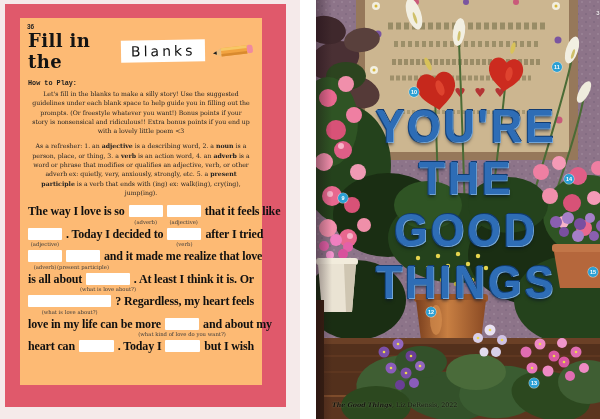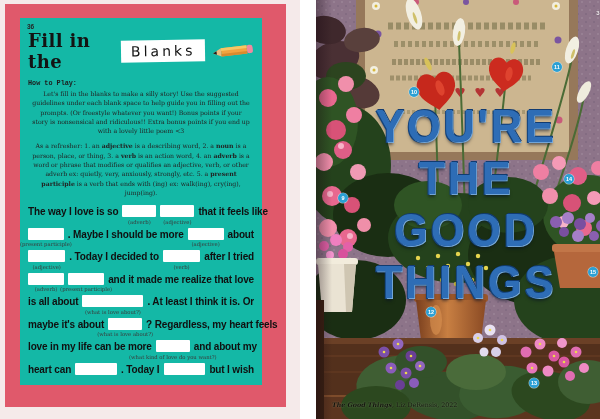--- a/index.html
+++ b/index.html
@@ -2,33 +2,33 @@
 <html><head>
 <meta charset="utf-8">
 <style>
   html,body{margin:0;padding:0}
   body{width:600px;height:419px;position:relative;background:#ffffff;font-family:"Liberation Sans",sans-serif;overflow:hidden}
   .spread{position:absolute;inset:0}
 
   
   .left-page{position:absolute;left:0;top:0;width:300px;height:419px;background:#f5eaea}
   .red-frame{position:absolute;left:5px;top:4px;right:14px;bottom:12px;background:#e0596b}
-  .panel{position:absolute;left:15px;top:14px;right:24px;bottom:22px;background:#14b8a6;padding:3px 8px;box-sizing:border-box}
+  .panel{position:absolute;left:15px;top:14px;right:24px;bottom:22px;background:#fdba74;padding:3px 8px;box-sizing:border-box}
   .page-num-left{position:absolute;top:5px;left:7px;font-size:6.5px;font-weight:bold;color:#262626}
   .title-row{display:flex;align-items:center;justify-content:center;gap:7px;margin-top:9px}
   .title-prefix{font-family:"DejaVu Serif",serif;font-weight:bold;font-size:18px;color:#131313;letter-spacing:.4px}
   .title-box{background:#ffffff;padding:3px 10px;font-family:"DejaVu Sans",sans-serif;font-size:14px;letter-spacing:3px;color:#131313;transform:rotate(-1deg)}
   .pencil{transform:rotate(-7deg)}
   .howto-heading{text-align:left;font-weight:bold;font-size:6.8px;margin-top:7px;font-family:Liberation Mono, monospace;color:#1c1c1c}
   .howto-text{text-align:center;font-size:6.2px;line-height:1.5;font-family:"DejaVu Serif",serif;color:#232323;margin:2px 4px 0}
   .refresher{text-align:center;font-size:6.2px;line-height:1.5;font-family:"DejaVu Serif",serif;color:#232323;margin:6px 2px 0}
   .refresher b{font-weight:bold}
   .story{margin-top:8px}
   .story-line{display:flex;align-items:flex-start;margin-bottom:3px;gap:4px}
-  .story-text{font-size:10px;font-weight:bold;line-height:13px;white-space:nowrap;letter-spacing:-.15px;color:#101010;font-family:Liberation Sans, sans-serif}
+  .story-text{font-size:12px;font-weight:bold;line-height:13px;white-space:nowrap;letter-spacing:-.15px;color:#101010;font-family:Liberation Serif, serif}
   .blank{flex:1 1 52px;min-width:34px;display:inline-flex;flex-direction:column;align-items:center}
   .blank-box{width:100%;height:12px;background:#ffffff;border-radius:1px}
   .blank-label{font-size:5.3px;color:#3a3a3a;margin-top:1.5px;font-family:"DejaVu Serif",serif;white-space:nowrap}
 
   
   .right-page{position:absolute;left:316px;top:0;width:300px;height:419px;overflow:hidden;background:#8d7489}
   .photo-svg{position:absolute;inset:0;display:block}
   .gutter-shadow{position:absolute;left:0;top:0;bottom:0;width:16px;background:linear-gradient(90deg,rgba(25,8,18,.38),rgba(25,8,18,0));pointer-events:none}
   .page-num-right{position:absolute;top:10px;right:13px;color:#f1ebef;font-size:6px;font-weight:bold;text-shadow:0 0 2px rgba(0,0,0,.4)}
   .glitter-text{position:absolute;left:0;right:0;top:100px;text-align:center;pointer-events:none}
@@ -74,62 +74,49 @@
               </span>
               <span class="blank">
                 <span class="blank-box"></span>
                 <span class="blank-label">(adjective)</span>
               </span>
               <span class="story-text">that it feels like</span>
             </div>
             <div class="story-line">
               <span class="blank">
                 <span class="blank-box"></span>
+                <span class="blank-label">(adjective)</span>
+              </span>
+              <span class="story-text">. Today I decided to</span>
+              <span class="blank">
+                <span class="blank-box"></span>
+                <span class="blank-label">(verb)</span>
+              </span>
+              <span class="story-text">after I tried</span>
+            </div>
+            <div class="story-line">
+              <span class="blank">
+                <span class="blank-box"></span>
+                <span class="blank-label">(adverb)</span>
+              </span>
+              <span class="blank">
+                <span class="blank-box"></span>
                 <span class="blank-label">(present participle)</span>
               </span>
-              <span class="story-text">. Maybe I should be more</span>
-              <span class="blank">
-                <span class="blank-box"></span>
-                <span class="blank-label">(adjective)</span>
-              </span>
-              <span class="story-text">about</span>
-            </div>
-            <div class="story-line">
-              <span class="blank">
-                <span class="blank-box"></span>
-                <span class="blank-label">(adjective)</span>
-              </span>
-              <span class="story-text">. Today I decided to</span>
-              <span class="blank">
-                <span class="blank-box"></span>
-                <span class="blank-label">(verb)</span>
-              </span>
-              <span class="story-text">after I tried</span>
-            </div>
-            <div class="story-line">
-              <span class="blank">
-                <span class="blank-box"></span>
-                <span class="blank-label">(adverb)</span>
-              </span>
-              <span class="blank">
-                <span class="blank-box"></span>
-                <span class="blank-label">(present participle)</span>
-              </span>
               <span class="story-text">and it made me realize that love</span>
             </div>
             <div class="story-line">
               <span class="story-text">is all about</span>
               <span class="blank">
                 <span class="blank-box"></span>
                 <span class="blank-label">(what is love about?)</span>
               </span>
               <span class="story-text">. At least I think it is. Or</span>
             </div>
             <div class="story-line">
-              <span class="story-text">maybe it's about</span>
               <span class="blank">
                 <span class="blank-box"></span>
                 <span class="blank-label">(what is love about?)</span>
               </span>
               <span class="story-text">? Regardless, my heart feels</span>
             </div>
             <div class="story-line">
               <span class="story-text">love in my life can be more</span>
               <span class="blank">
                 <span class="blank-box"></span>

